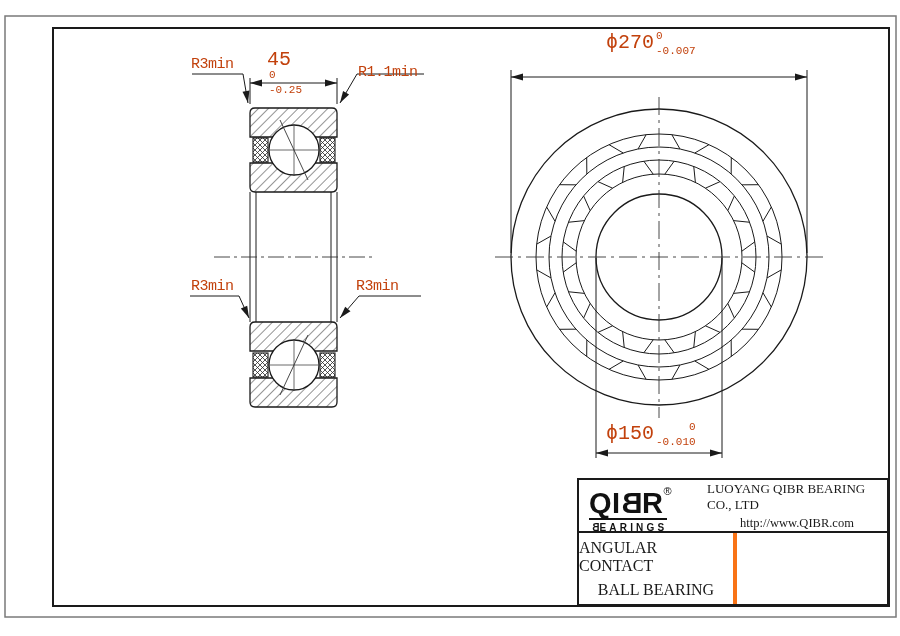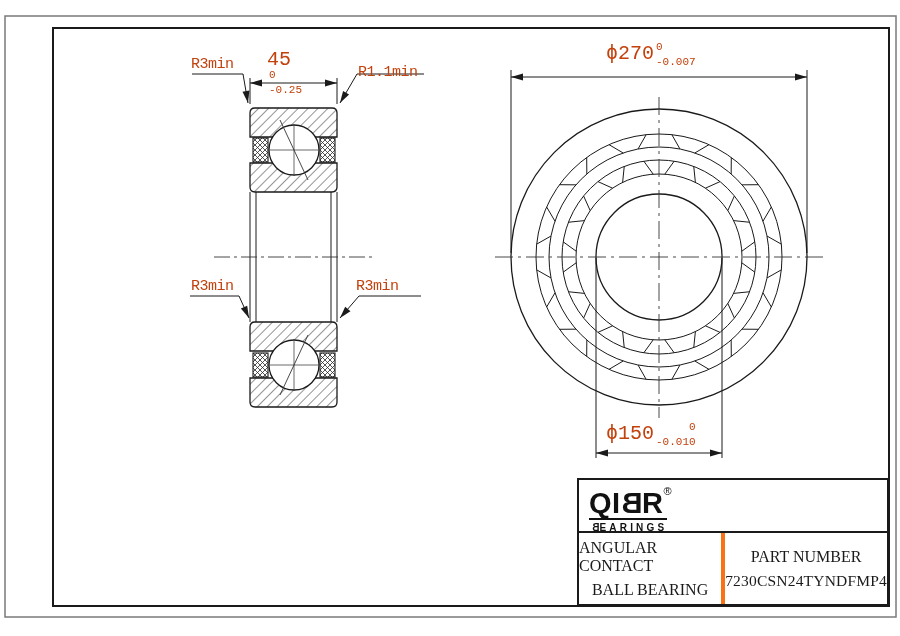--- a/index.html
+++ b/index.html
@@ -193,48 +193,48 @@
       <span>-0.25</span>
     </span>
   </div>
 
   <div class="cadtext rlabel" style="left:358px;top:64px;">R1.1min</div>
 
   <div class="cadtext rlabel" style="left:191px;top:278px;">R3min</div>
 
   <div class="cadtext rlabel" style="left:356px;top:278px;">R3min</div>
 
-  <div class="cadtext dim" style="left:606px;top:43px;justify-content:flex-end;">
+  <div class="cadtext dim" style="left:606px;top:32px;justify-content:flex-end;">
     <span class="dimnum">ϕ270</span>
     <span class="tol">
       <span>0</span>
       <span>-0.007</span>
     </span>
   </div>
 
   <div class="cadtext dim" style="left:606px;top:423px;text-align:right;">
     <span class="dimnum">ϕ150</span>
     <span class="tol">
       <span>0</span>
       <span>-0.010</span>
     </span>
   </div>
 
   <div class="titleblock">
     <div class="tb-row1">
       <div class="tb-logo">
         <div class="logo-main"><span>QI</span><span class="mirror">B</span><span>R</span><sup>®</sup></div>
         <div class="logo-sub"><span class="mirror">B</span><span>EARINGS</span></div>
+      </div>
+      <div class="tb-company">
+        <div class="tb-company-name">LUOYANG QIBR BEARING CO., LTD</div>
+        <div class="tb-company-url">http://www.QIBR.com</div>
       </div>
     </div>
     <div class="tb-row2">
       <div class="tb-cell tb-cell-left">
         <div>ANGULAR CONTACT</div>
         <div>BALL BEARING</div>
       </div>
-      <div class="tb-cell tb-cell-right">
-        <div>PART NUMBER</div>
-        <div class="tb-partnum">7230CSN24TYNDFMP4</div>
-      </div>
     </div>
   </div>
 
 </div>
 
 </body></html>

